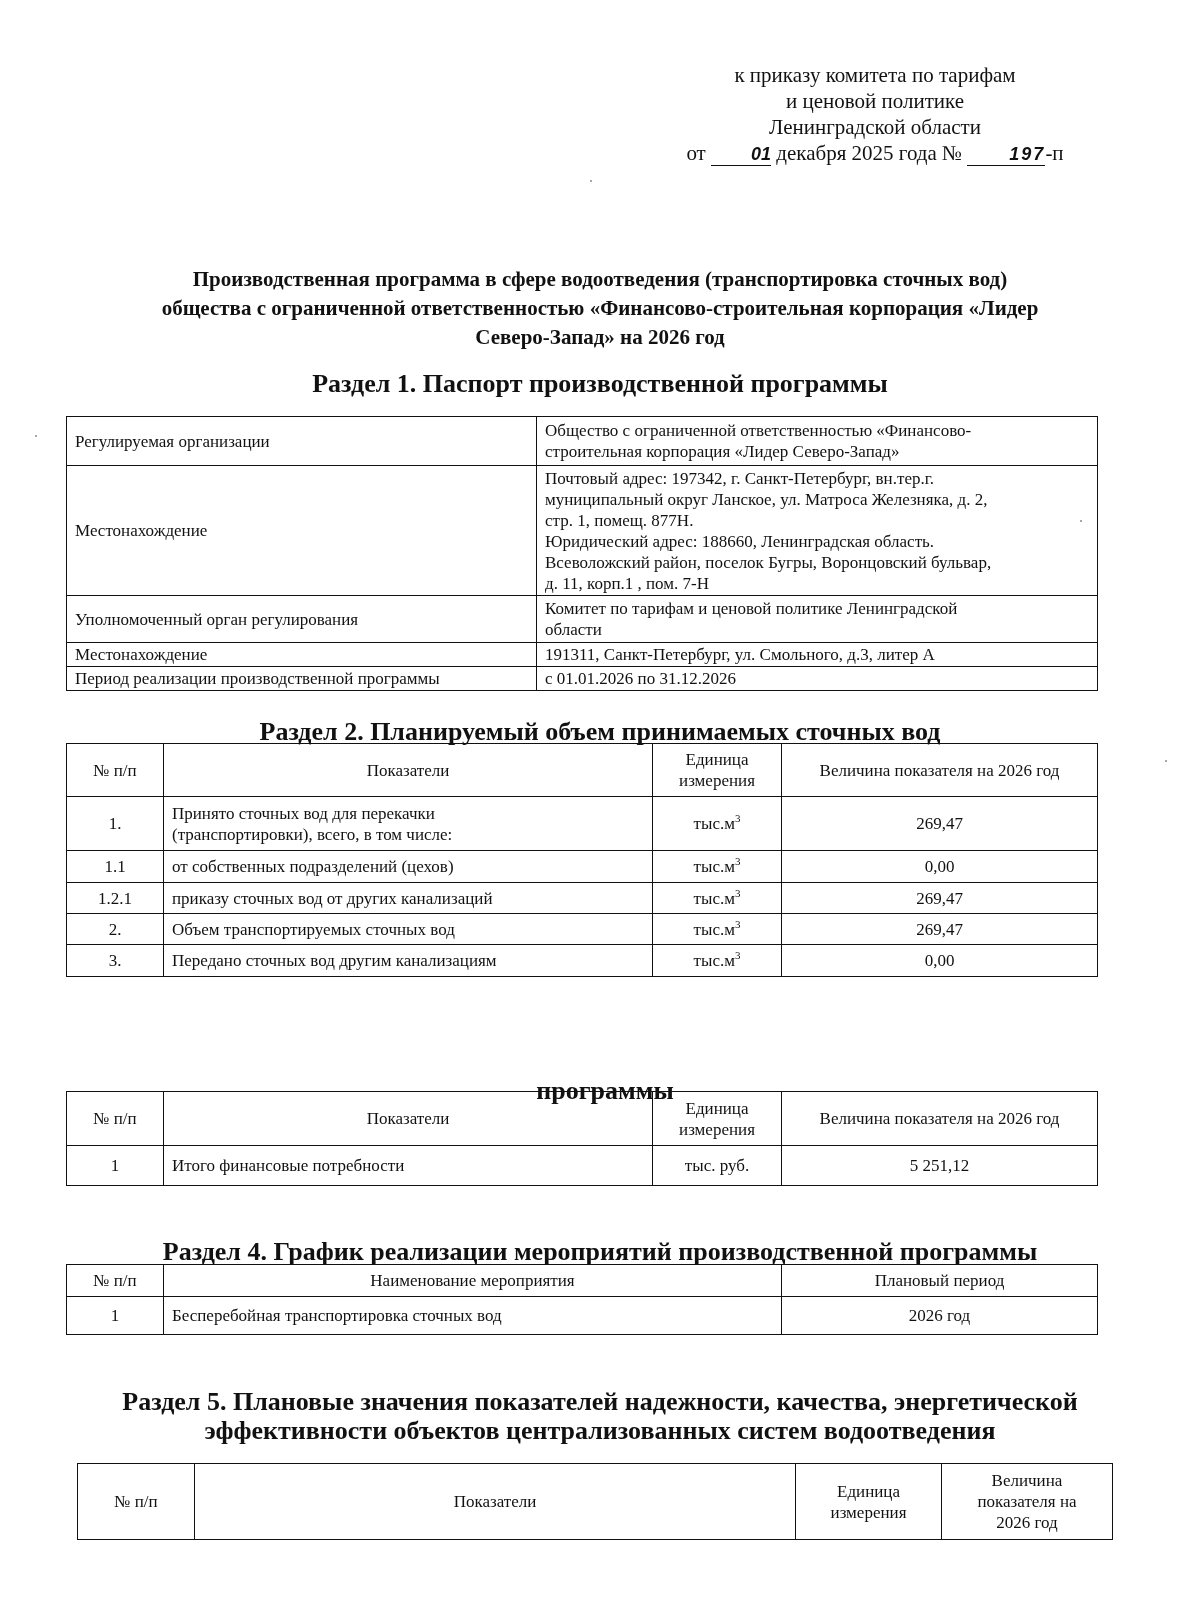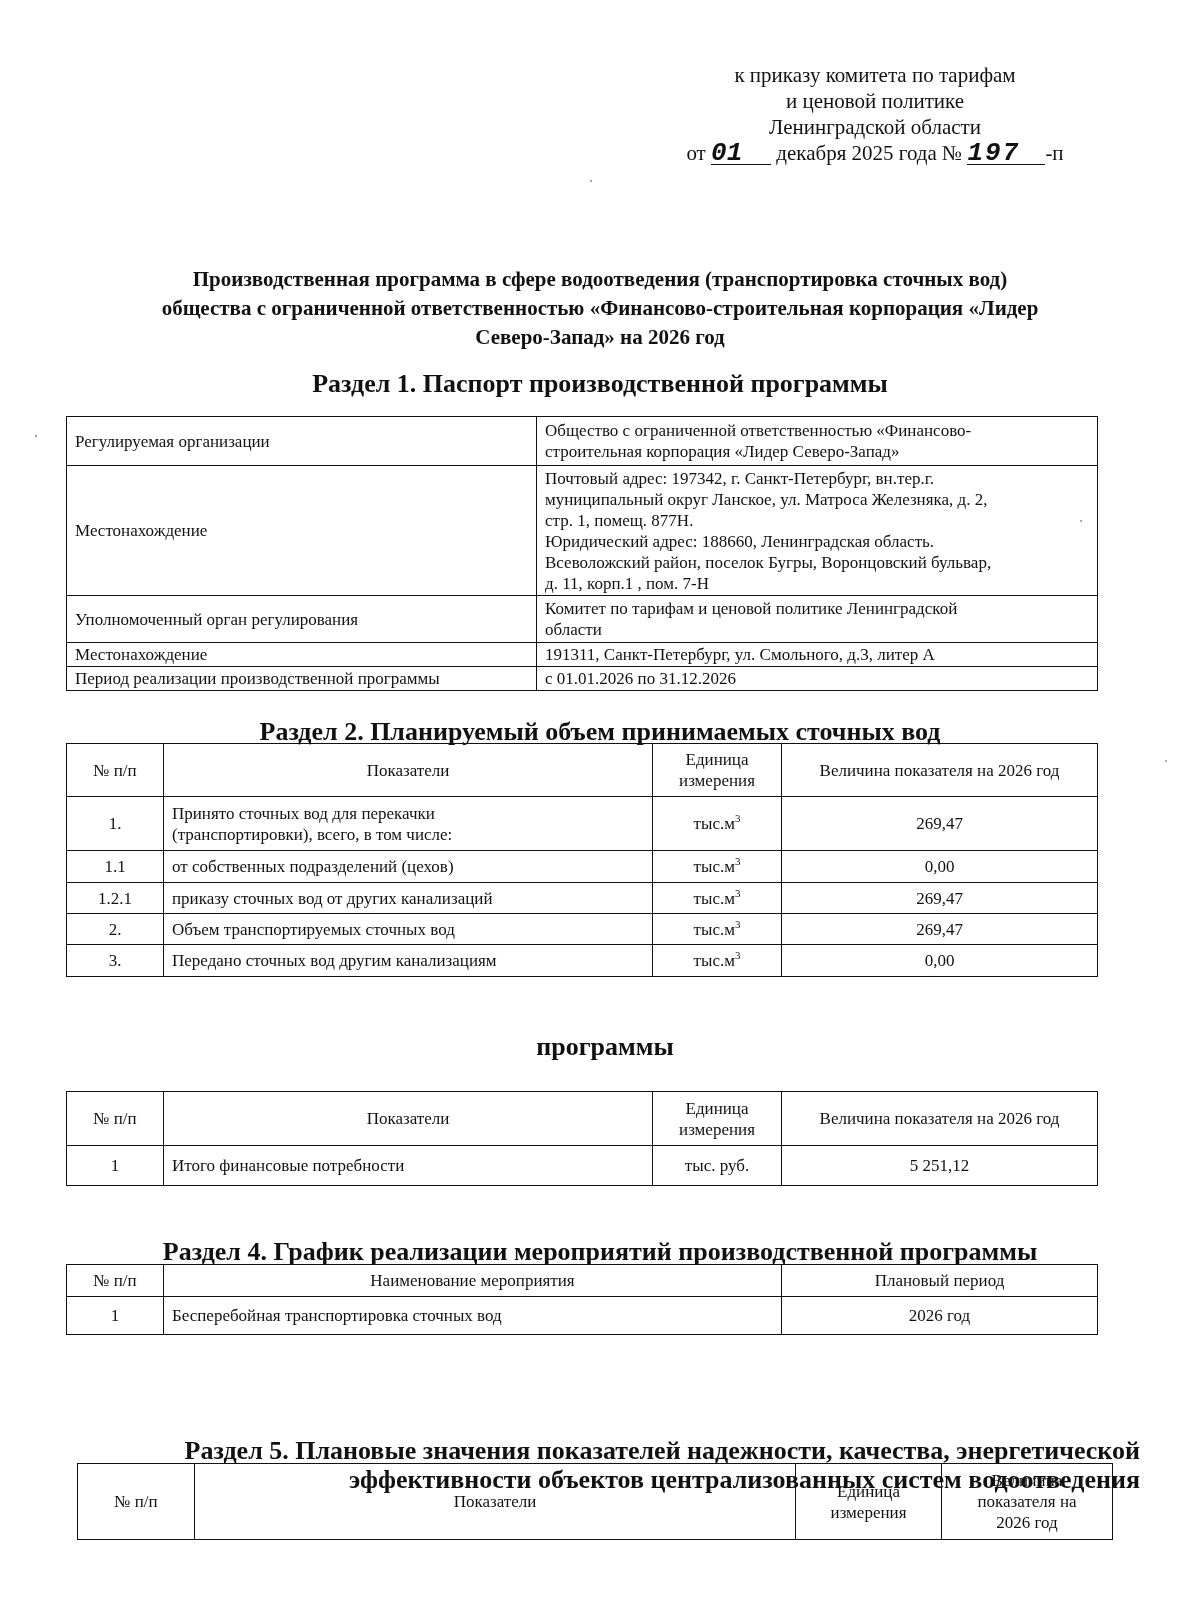--- a/index.html
+++ b/index.html
@@ -10,22 +10,22 @@
   }
   .abs { position: absolute; }
   .appendix {
     left: 640px; top: 62px; width: 470px;
     text-align: center; font-size: 21px; line-height: 26px;
   }
   .appendix .line { display: block; white-space: nowrap; }
   .order-line { white-space: nowrap; }
   .hand {
     display: inline-block; border-bottom: 1.5px solid #111;
-    font-family: Liberation Mono, monospace; font-style: italic; font-weight: bold;
-    font-size: 26px; text-align: left; line-height: 22px;
+    font-family: Liberation Sans, sans-serif; font-style: italic; font-weight: bold;
+    font-size: 18px; text-align: right; line-height: 22px;
   }
   .hand.day { width: 60px; }
   .hand.num { width: 78px; letter-spacing: 2px; }
 
   .title {
     left: 60px; width: 1080px; top: 265px;
     text-align: center; font-weight: bold; font-size: 21px; line-height: 29px;
   }
   .section-h {
     position: absolute; text-align: center; font-weight: bold;
@@ -158,21 +158,21 @@
   <tr style="height:32px">
     <td class="c">3.</td>
     <td class="l">Передано сточных вод другим канализациям</td>
     <td class="c"><span>тыс.м</span><sup>3</sup></td>
     <td class="c">0,00</td>
   </tr>
 </tbody>
   </table>
 
 <div class="section-h" style="left:60px; width:1090px; top:1038px; line-height:27px;">
-  <div style="line-height:18px;">программы</div>
+  <div style="line-height:18px;margin-top:44px;">программы</div>
 </div>
 <table class="doc" style="left:66px; top:1091px; width:1031px;">
   <colgroup>
       <col style="width:97px">
       <col style="width:489px">
       <col style="width:129px">
       <col style="width:316px">
     </colgroup>
   <tbody>
       <tr style="height:54px">
@@ -207,21 +207,21 @@
     <th>Плановый период</th>
   </tr>
   <tr style="height:38px">
     <td class="c">1</td>
     <td class="l">Бесперебойная транспортировка сточных вод</td>
     <td class="c">2026 год</td>
   </tr>
 </tbody>
   </table>
 
-<div class="section-h" style="left:60px; width:1080px; top:1436px; line-height:29px;text-align:right;">
+<div class="section-h" style="left:60px; width:1080px; top:1387px; line-height:29px;">
   <div>Раздел 5.  Плановые значения показателей надежности, качества, энергетической</div>
   <div>эффективности объектов централизованных систем водоотведения</div>
 </div>
 <table class="doc" style="left:77px; top:1463px; width:1035px;">
   <colgroup>
       <col style="width:117px">
       <col style="width:601px">
       <col style="width:146px">
       <col style="width:171px">
     </colgroup>

